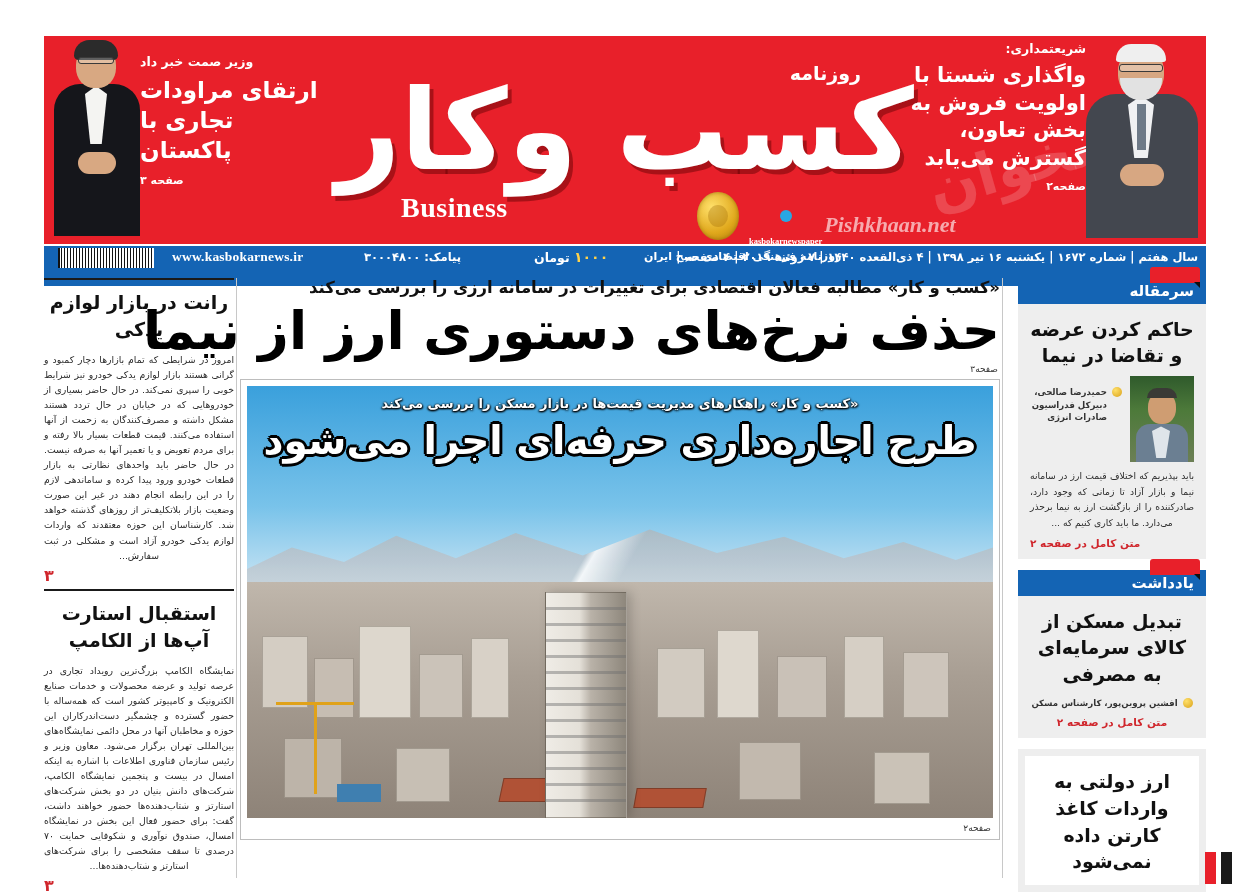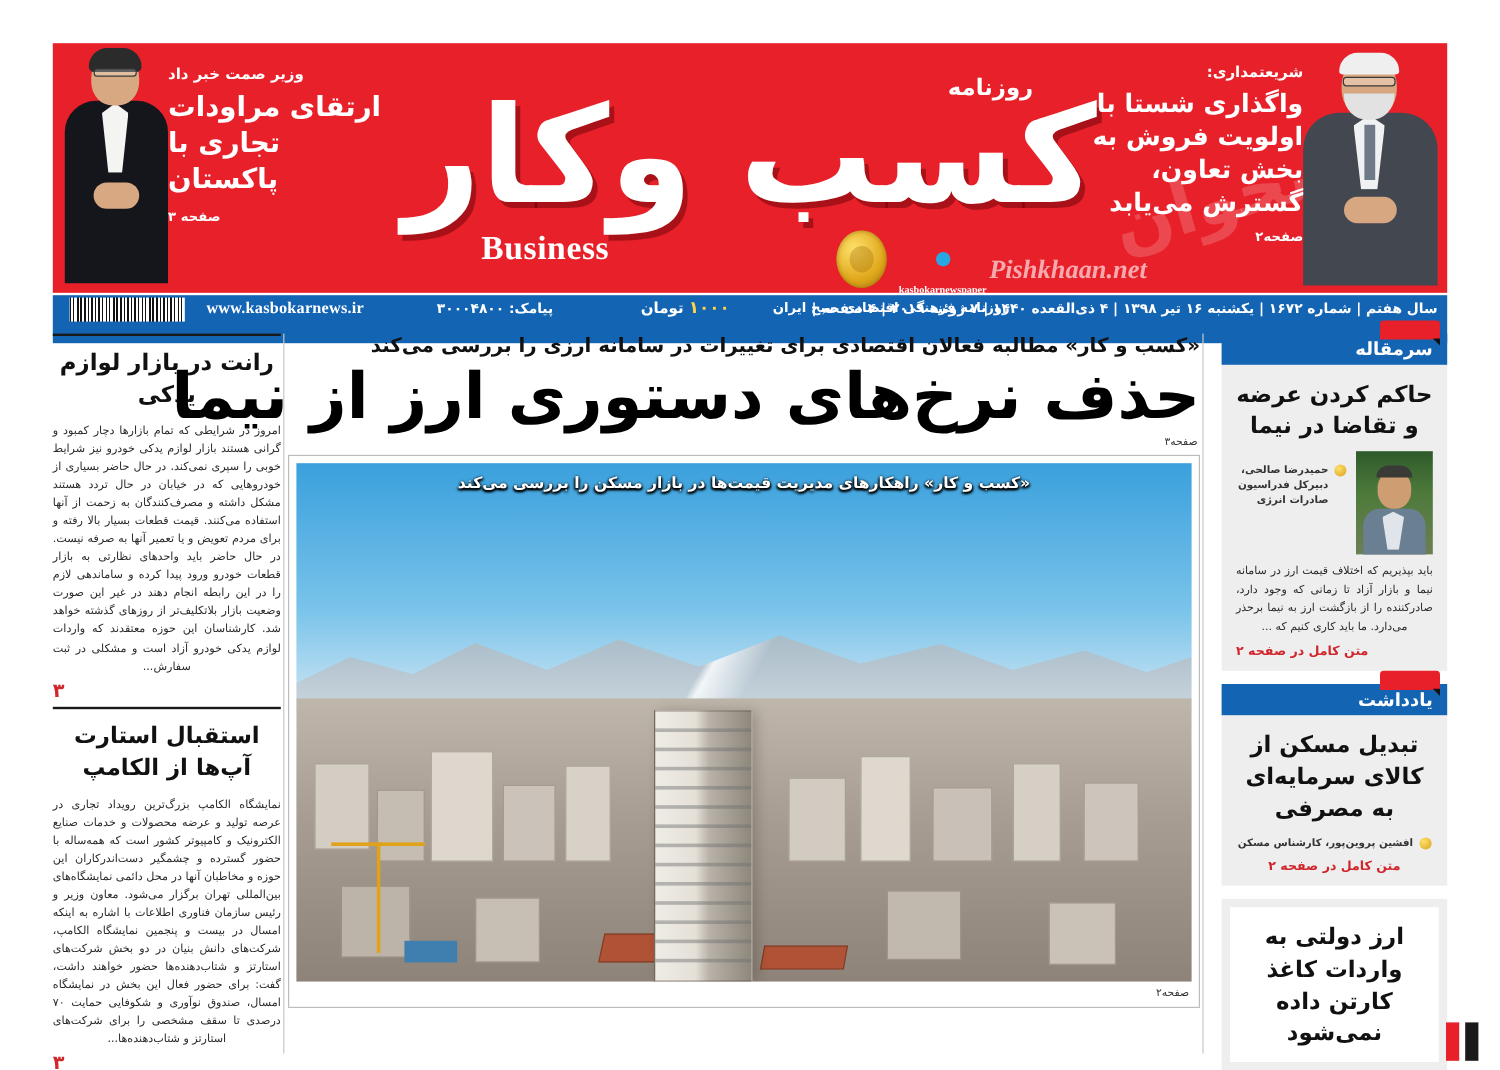--- a/index.html
+++ b/index.html
@@ -131,21 +131,21 @@
     position: absolute; left: 51px; top: 62px;
     width: 9px; height: 46px;
     background: #6e7a88;
   }
   .person-right .hands {
     position: absolute; left: 34px; top: 122px;
     width: 44px; height: 22px;
     background: #d7a782; border-radius: 12px;
   }
   .promo-right .lines {
-    position: absolute; right: 120px; top: 16px;
+    position: absolute; right: 120px; top: 5px;
     width: 218px; text-align: right; color: #fff;
   }
   .promo-right .kicker {
     font-size: 12.5px; font-weight: 700; margin-bottom: 6px;
   }
   .promo-right .big {
     font-size: 21px; font-weight: 700; line-height: 1.32;
   }
   .promo-right .pagetag { margin-top: 7px; font-size: 11px; font-weight: 700; }
 
@@ -594,20 +594,21 @@
           <div class="win" style="top:110px;"></div>
             <div class="win" style="top:126px;"></div>
           <div class="win" style="top:142px;"></div>
             <div class="win" style="top:158px;"></div>
           <div class="win" style="top:174px;"></div>
             <div class="win" style="top:190px;"></div>
           <div class="win" style="top:206px;"></div>
         </div>
 
         <div class="ph-kicker">«کسب و کار» راهکارهای مدیریت قیمت‌ها در بازار مسکن را بررسی می‌کند</div>
+        <div class="ph-headline">طرح اجاره‌داری حرفه‌ای اجرا می‌شود</div>
       </div>
       <div class="photo-pagetag">صفحه۲</div>
     </div>
 
   </div>
 
   <div class="col-right">
 
     <div class="sec">
       <div class="sec-bar">

